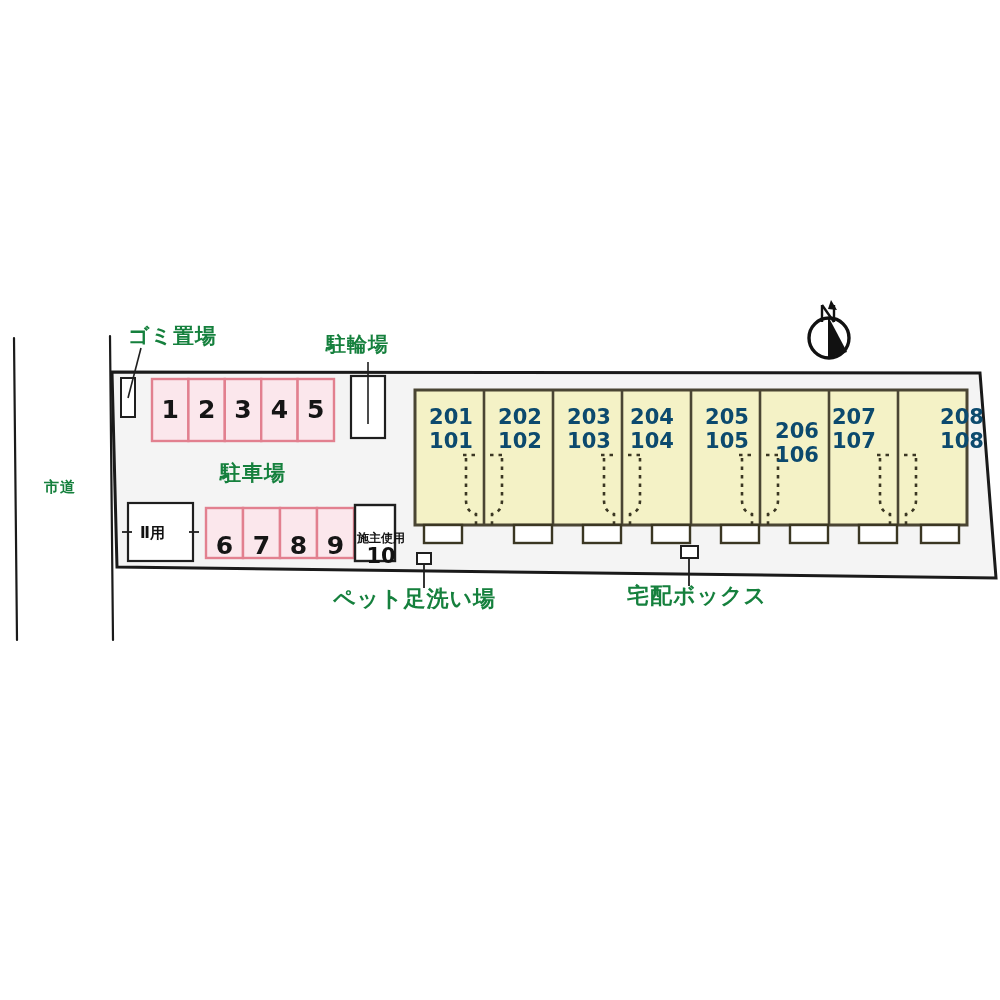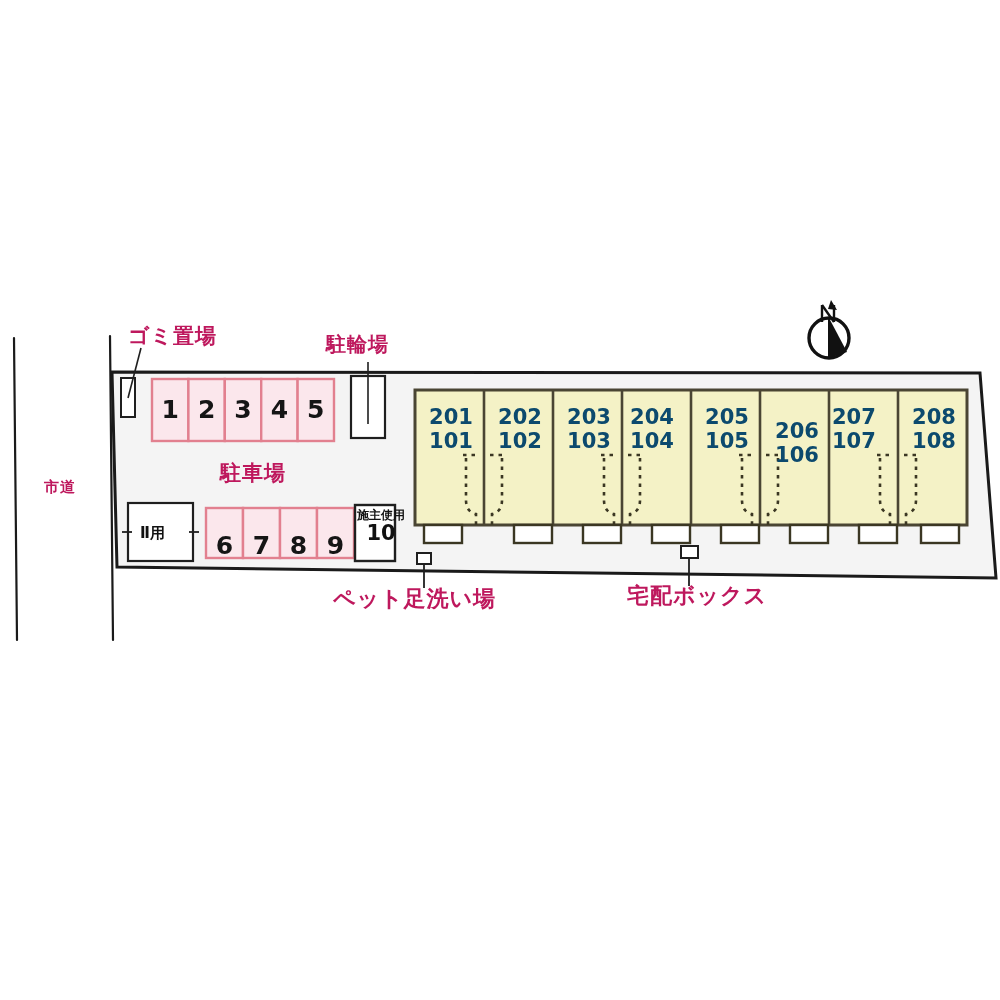--- a/index.html
+++ b/index.html
@@ -7,21 +7,21 @@
     width:1000px;height:1000px;
     background:#ffffff;
     font-family:"DejaVu Sans","Liberation Sans",sans-serif;
     overflow:hidden;
   }
   #plan{position:relative;width:1000px;height:1000px;}
   #planSvg{position:absolute;left:0;top:0;width:1000px;height:1000px;}
 
   .lbl{
     position:absolute;
-    color:#be185d;
+    color:#15803d;
     font-weight:bold;
     white-space:nowrap;
     font-family:"DejaVu Sans","Liberation Sans",sans-serif;
     line-height:1;
   }
   .lbl-jp{letter-spacing:1px;}
 
   
   .stall-num{
     position:absolute;
@@ -194,21 +194,21 @@
   <div class="stall-num" style="left:188.4px;top:397px;width:36.4px;">2</div>
   <div class="stall-num" style="left:224.8px;top:397px;width:36.4px;">3</div>
   <div class="stall-num" style="left:261.2px;top:397px;width:36.4px;">4</div>
   <div class="stall-num" style="left:297.6px;top:397px;width:36.4px;">5</div>
 
   <div class="stall-num" style="left:206px;top:533px;width:37px;">6</div>
   <div class="stall-num" style="left:243px;top:533px;width:37px;">7</div>
   <div class="stall-num" style="left:280px;top:533px;width:37px;">8</div>
   <div class="stall-num" style="left:317px;top:533px;width:37px;">9</div>
 
-  <div class="owner-box-txt" style="left:355px;top:509px;width:52px;">
+  <div class="owner-box-txt" style="left:355px;top:532px;width:52px;">
     <span class="owner-small">施主使用</span>
     <span class="owner-big">10</span>
   </div>
 
   <div class="unit-num" style="left:418px;top:405px;width:66px;">
     <div>201</div>
     <div>101</div>
   </div>
   <div class="unit-num" style="left:487px;top:405px;width:66px;">
     <div>202</div>
@@ -227,18 +227,18 @@
     <div>105</div>
   </div>
   <div class="unit-num" style="left:763px;top:405px;width:68px;margin-top:14px;">
     <div>206</div>
     <div>106</div>
   </div>
   <div class="unit-num" style="left:832px;top:405px;width:42px;">
     <div>207</div>
     <div>107</div>
   </div>
-  <div class="unit-num" style="left:901px;top:405px;width:66px;">
+  <div class="unit-num" style="left:901px;top:405px;width:66px;padding-left:28px;">
     <div>208</div>
     <div>108</div>
   </div>
 
 </div>
 
 </body></html>

